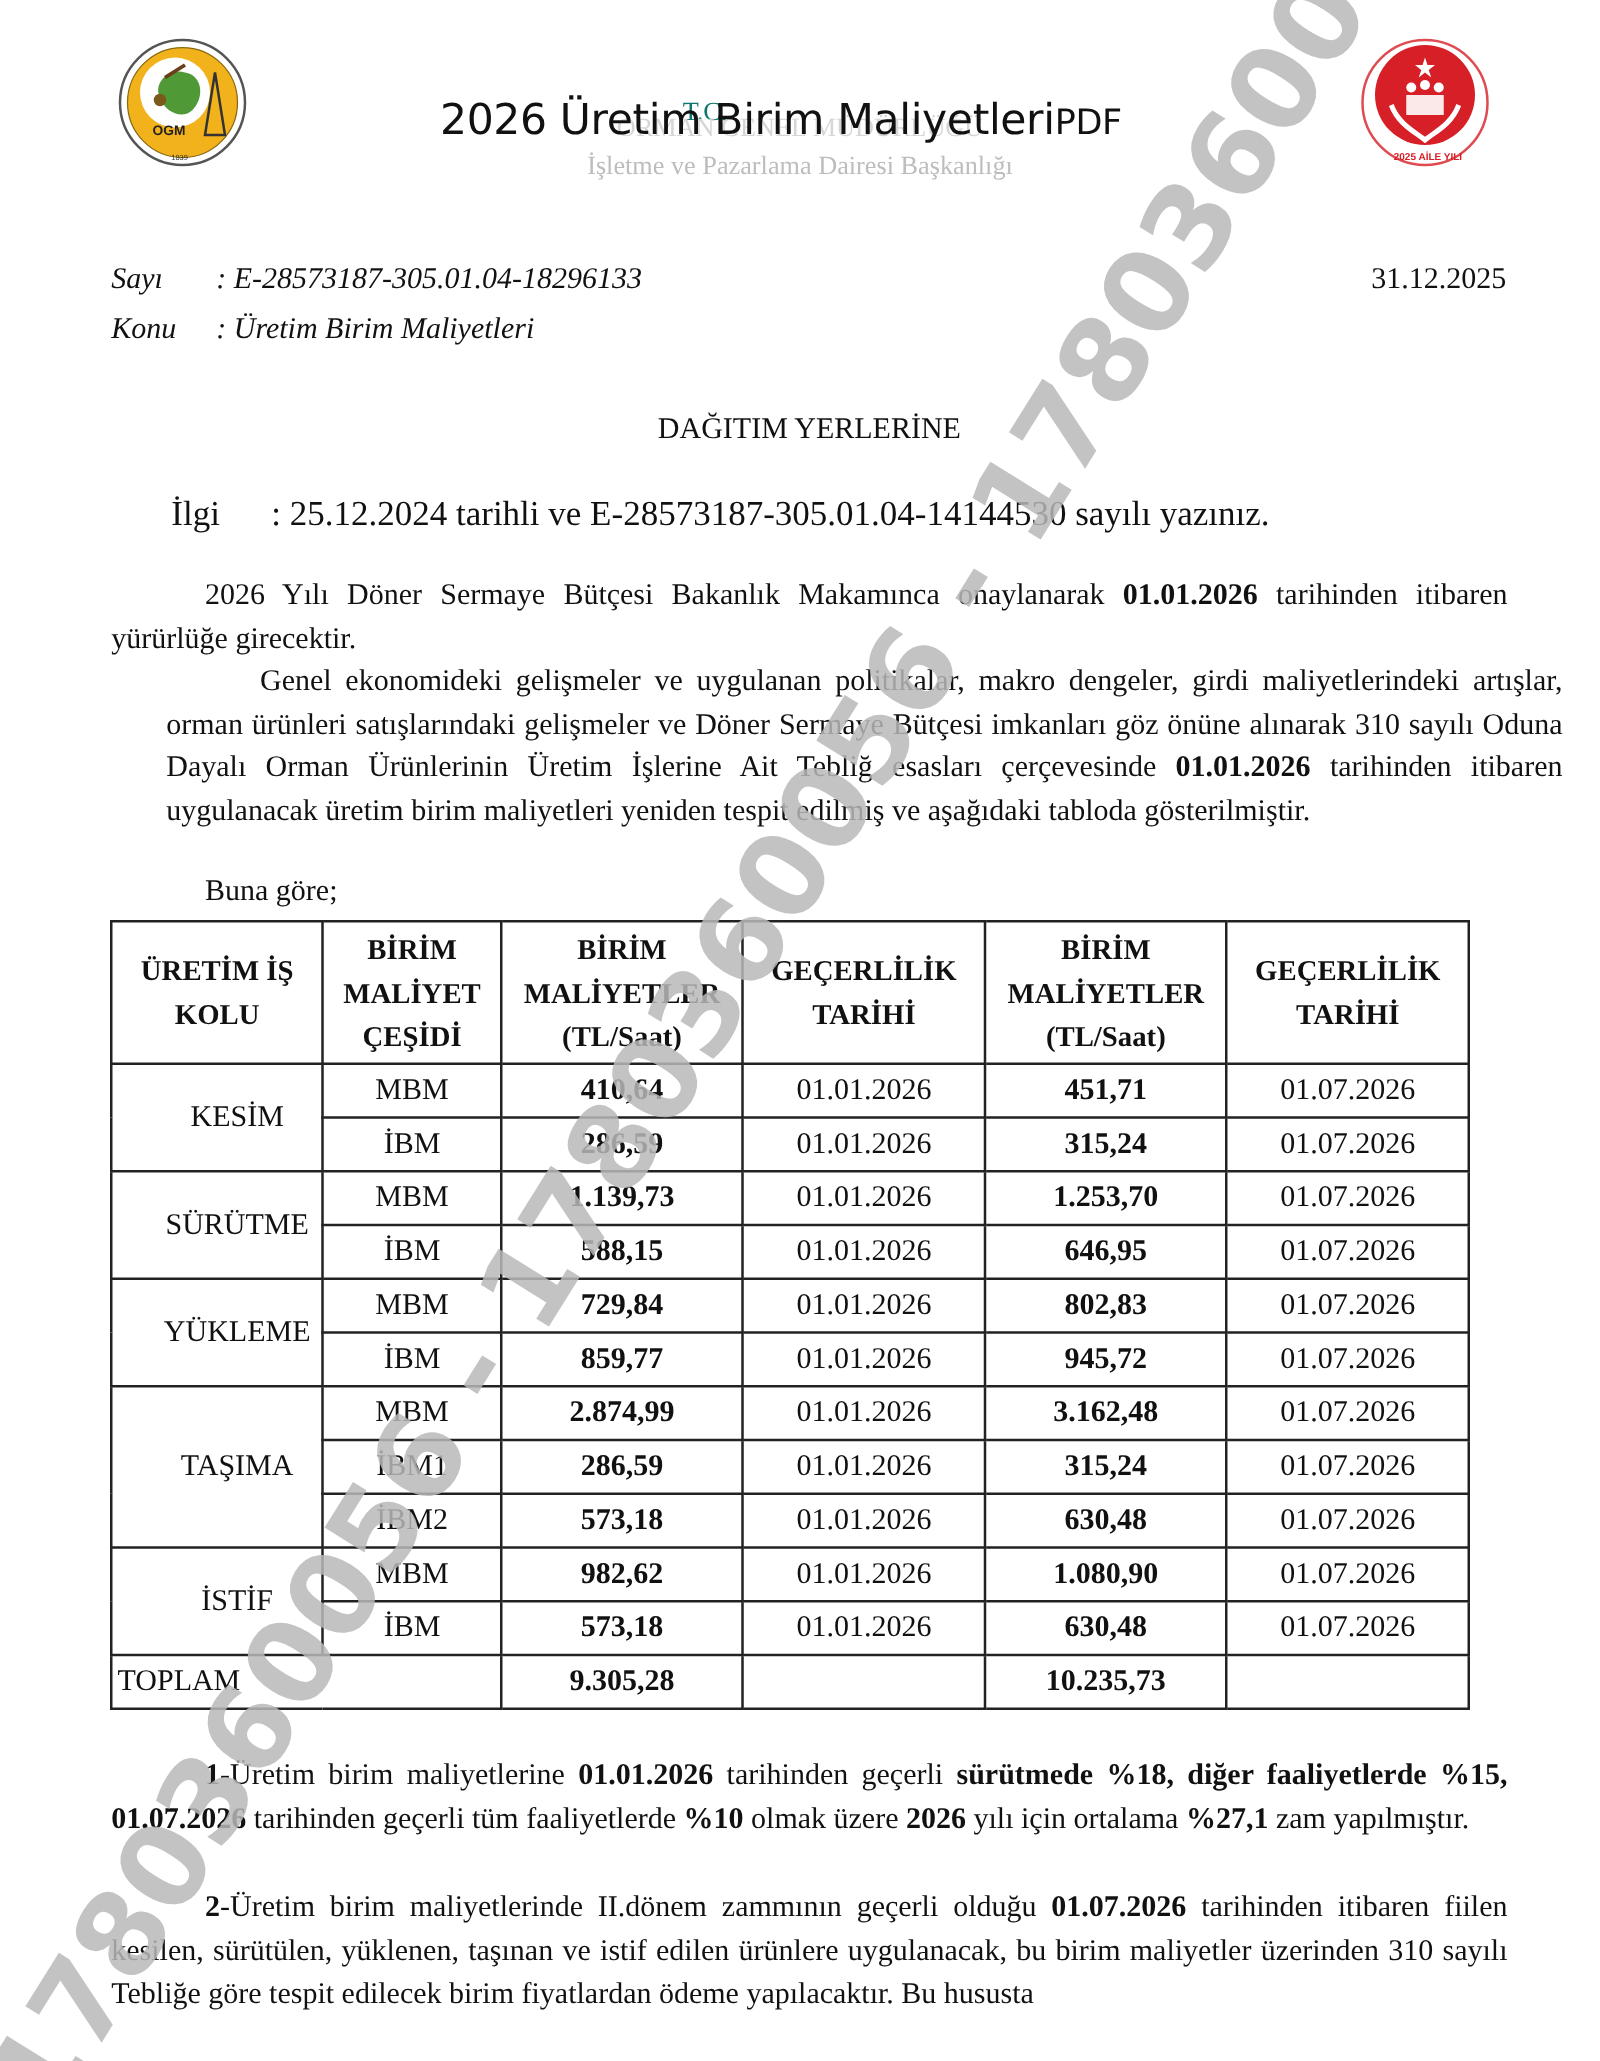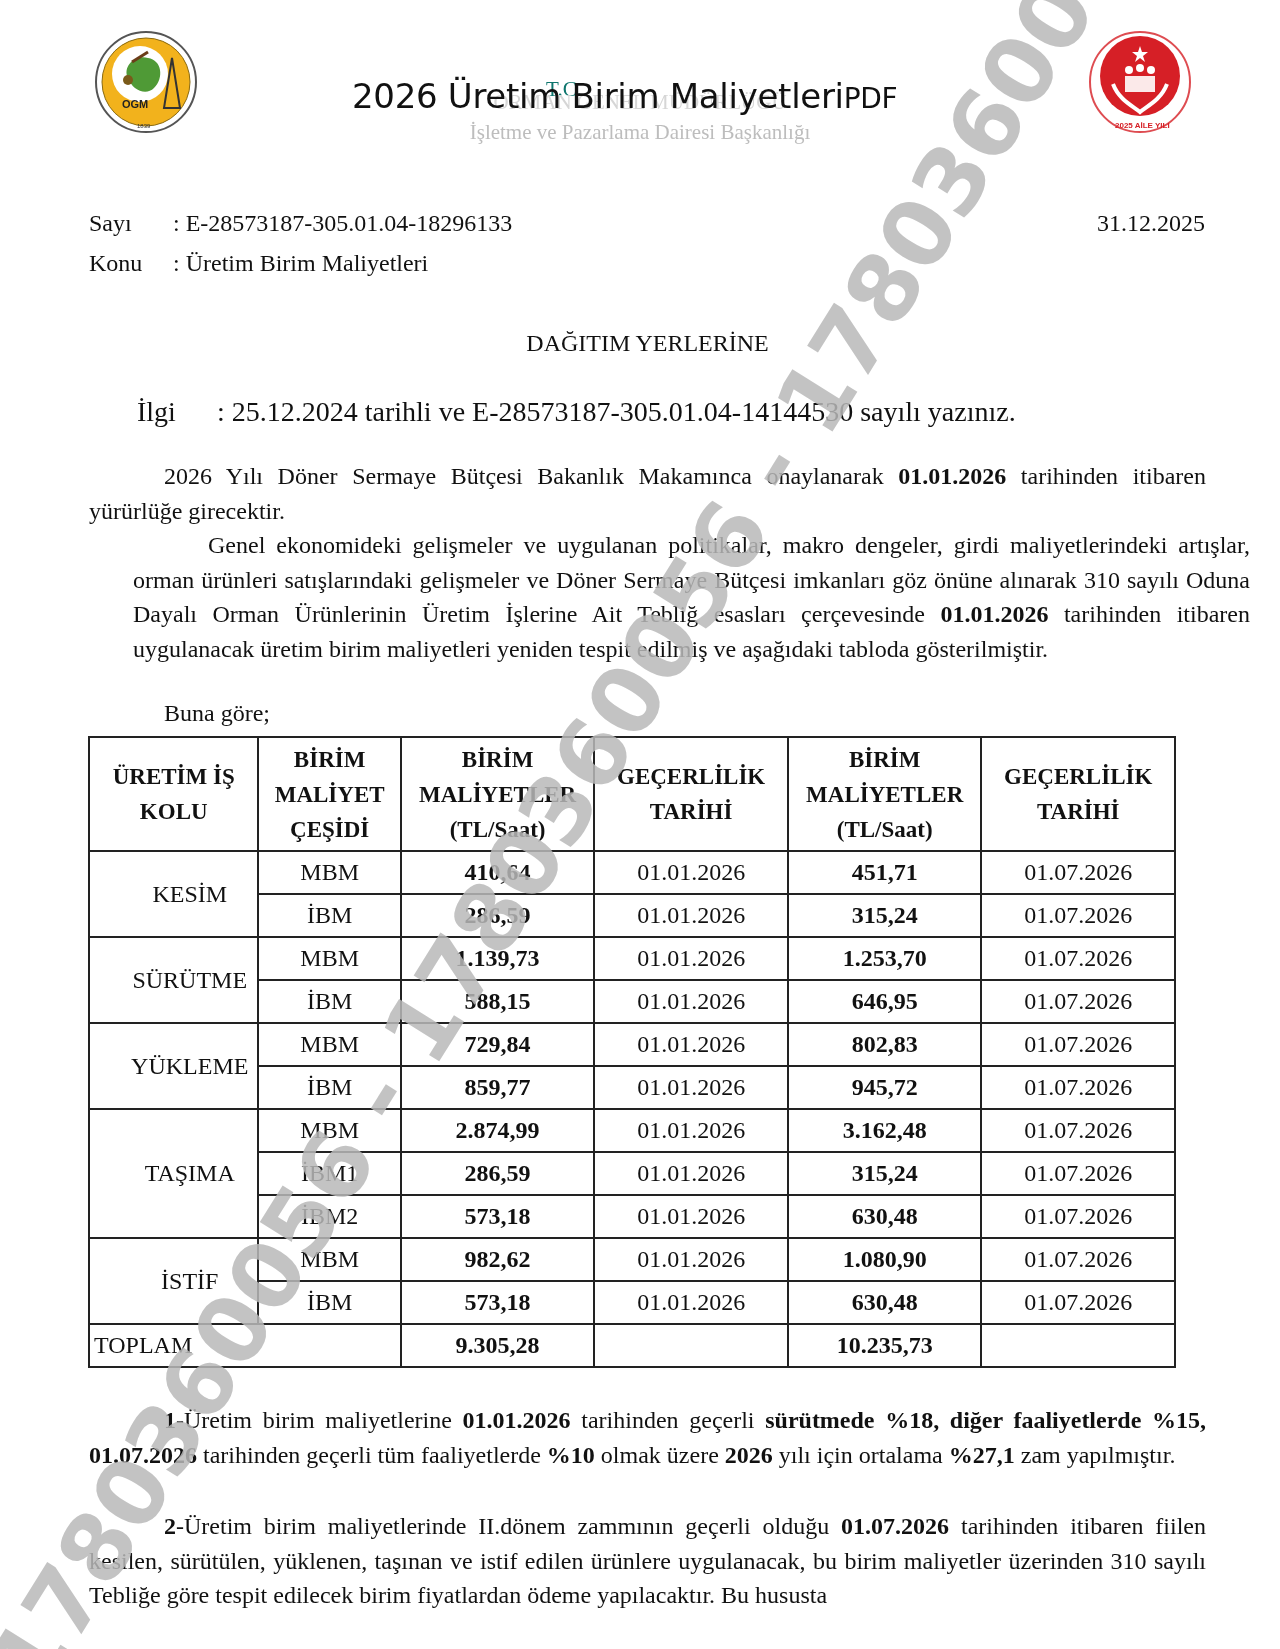--- a/index.html
+++ b/index.html
@@ -10,21 +10,21 @@
   
   .logo-ogm { left: 92px; top: 28px; width: 108px; height: 108px; }
   .logo-aile { left: 1085px; top: 28px; width: 110px; height: 112px; }
   .hdr-tc { left: 0; width: 1128px; top: 58px; text-align: center; font-size: 21px; color: #0f766e; margin-top: 19px; }
   .hdr-ogm { left: 0; width: 1280px; top: 90px; text-align: center; font-size: 21px; color: #d6d6d6; }
   .hdr-dept { left: 0; width: 1280px; top: 120px; text-align: center; font-size: 21px; color: #bdbdbd; }
   .overlay-title { left: 352px; top: 76px; font-family: "DejaVu Sans", sans-serif; font-size: 34px; color: #111; white-space: nowrap; letter-spacing: -0.3px; }
   .overlay-pdf { font-size: 28px; }
 
   
-  .meta-row { left: 89px; font-size: 24px; white-space: nowrap; }
+  .meta-row { left: 89px; font-size: 24px; white-space: nowrap; font-style: italic; }
   .meta-row .lbl { display: inline-block; width: 84px; }
   .date { right: 75px; top: 210px; font-size: 24px; }
   .dagitim { left: 0; width: 1295px; top: 330px; text-align: center; font-size: 24px; }
   .ilgi-row { left: 89px; top: 396px; font-size: 28px; white-space: nowrap; margin-left: 48px; }
   .ilgi-row .lbl { display: inline-block; width: 80px; }
 
   
   .para { left: 89px; width: 1117px; font-size: 24px; line-height: 34.5px; text-align: justify; }
   .para .indent { display: inline-block; width: 75px; }
   .para b { font-weight: bold; }

